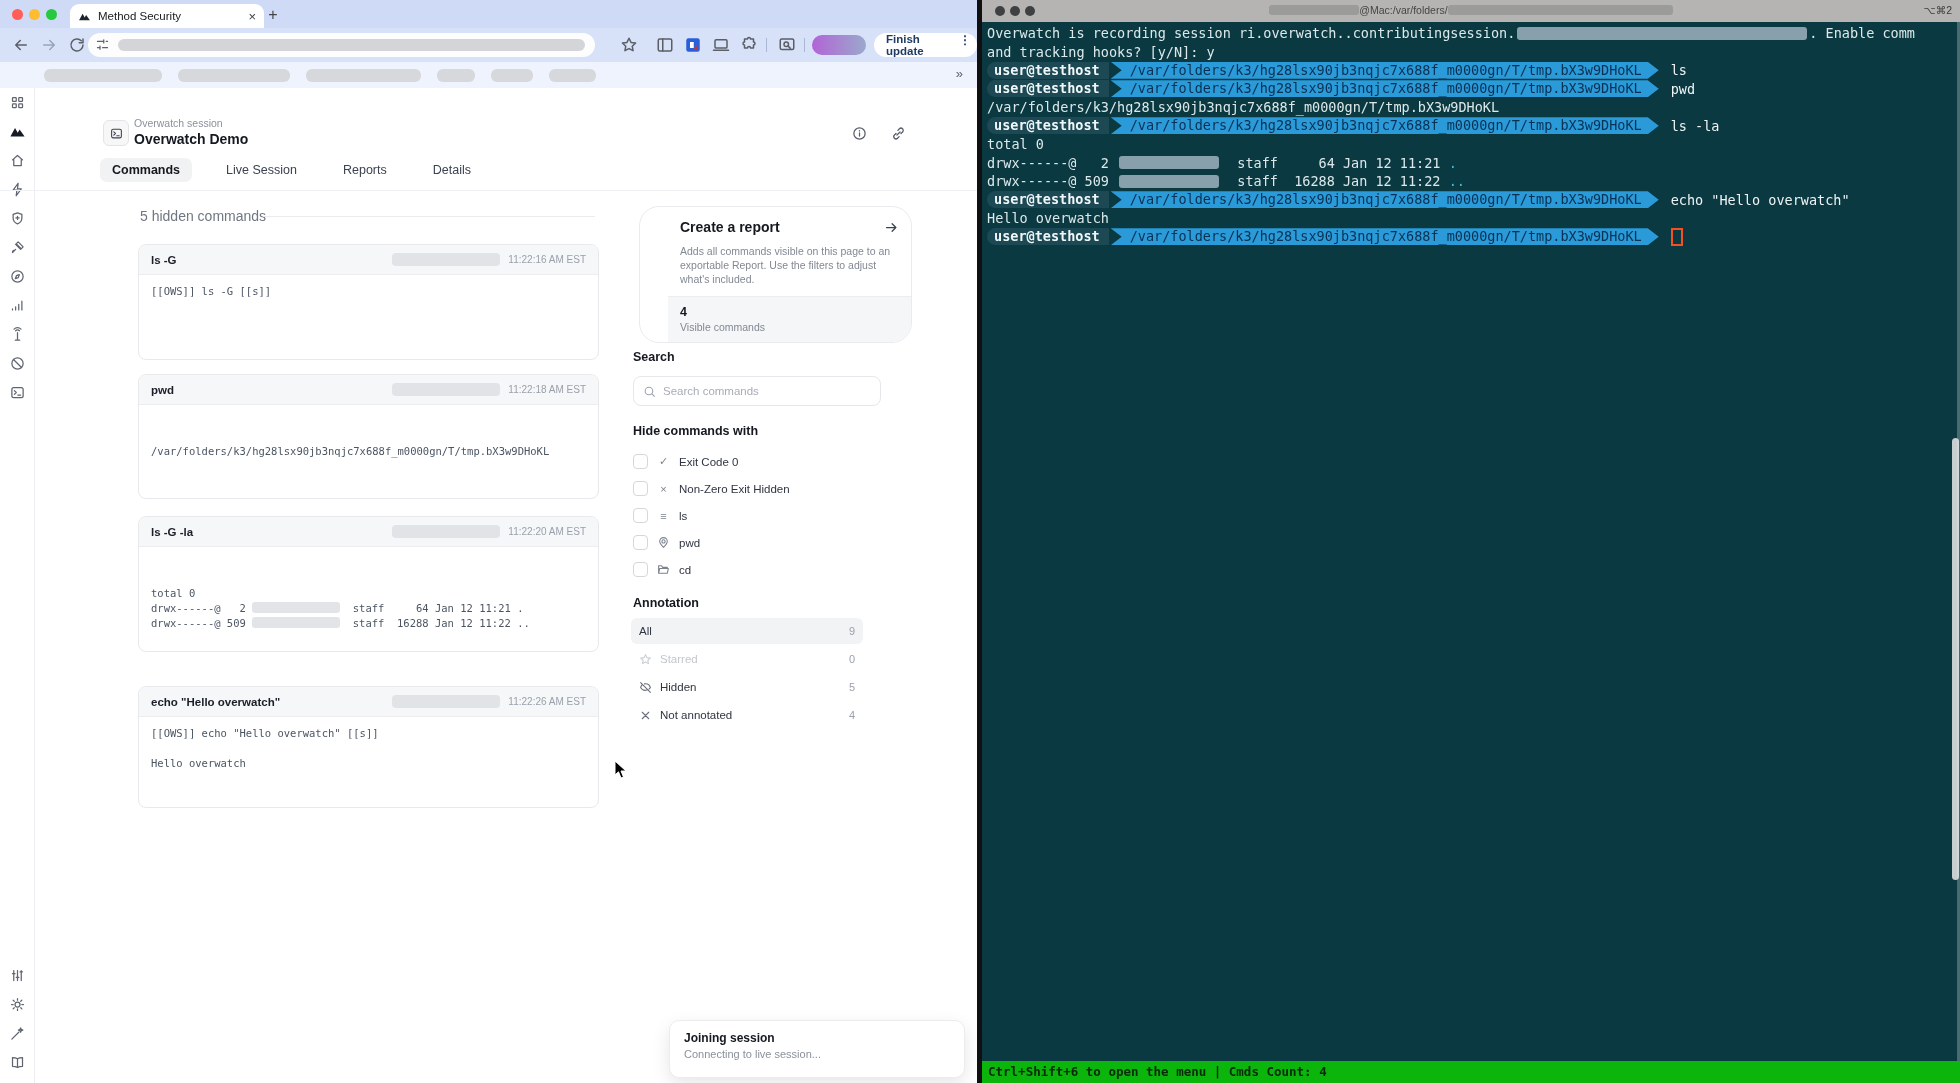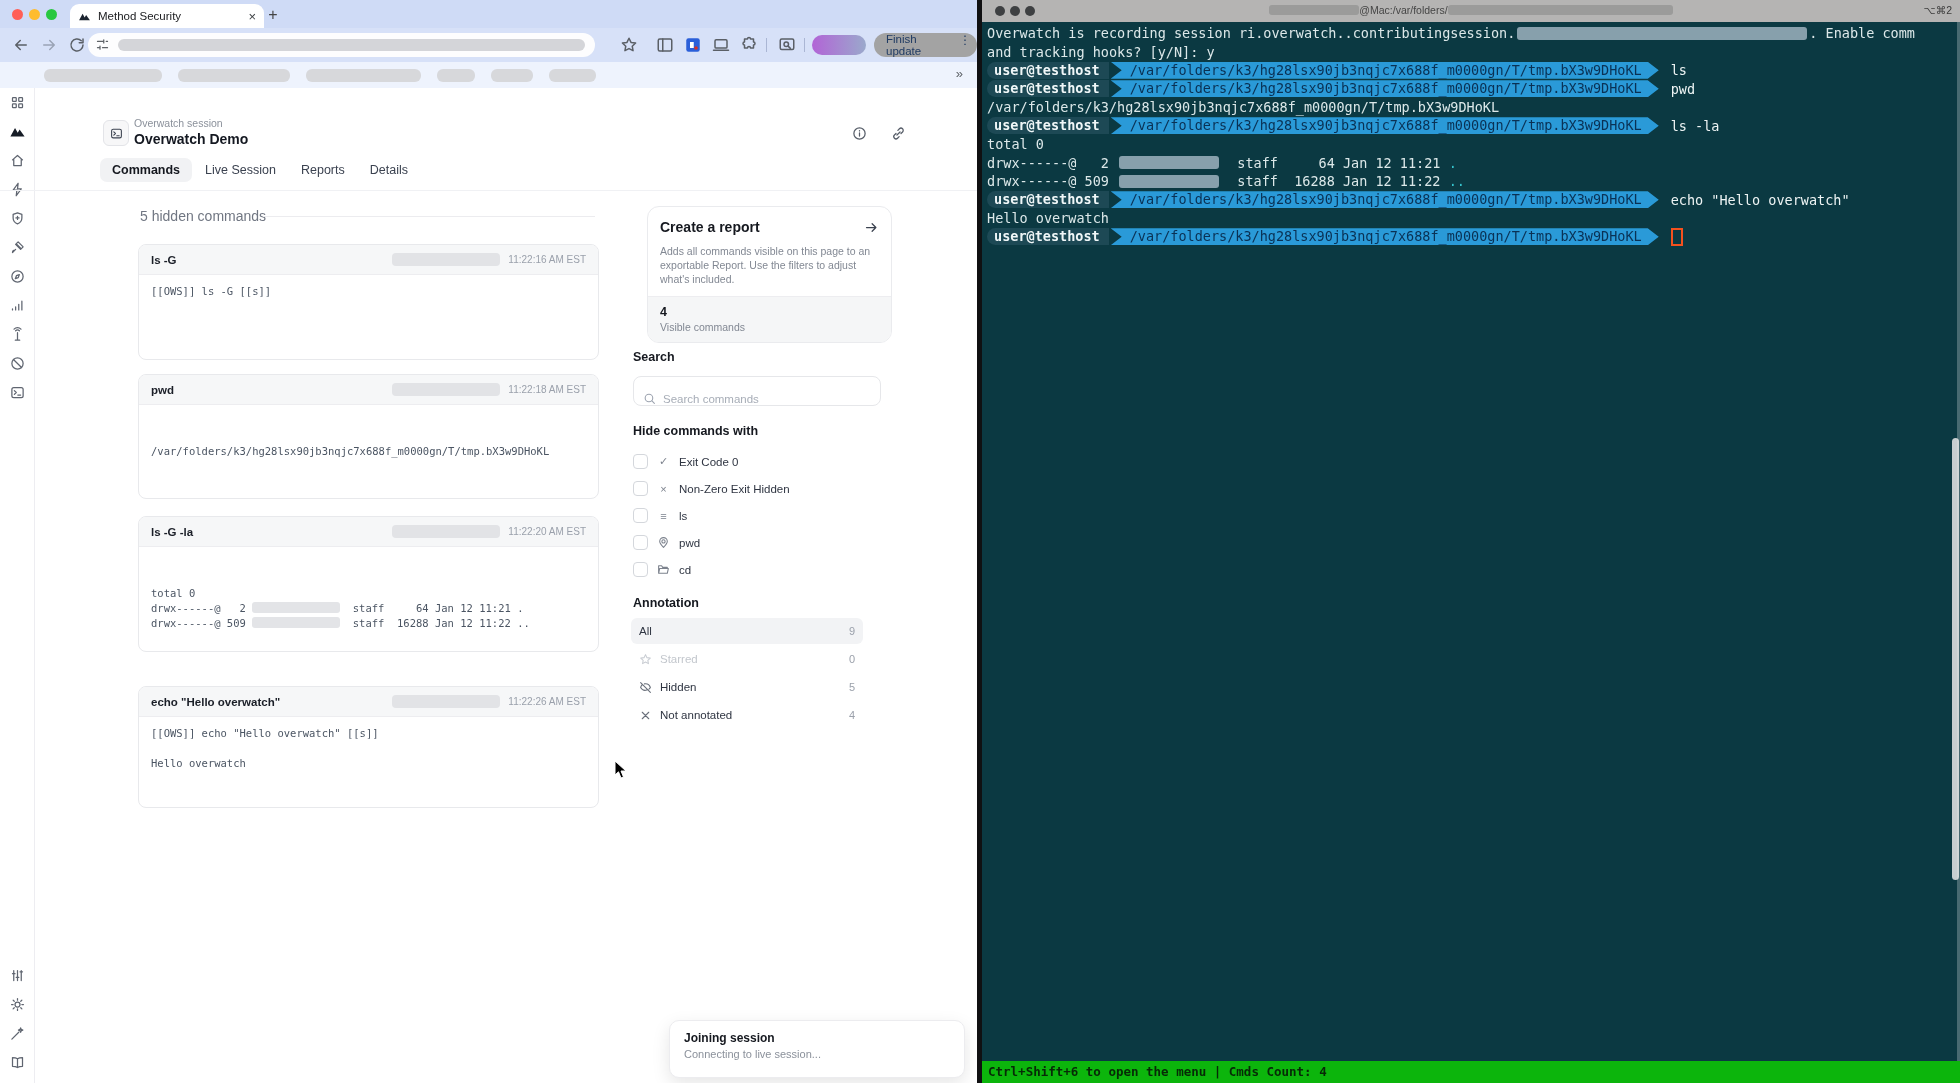--- a/index.html
+++ b/index.html
@@ -18,22 +18,22 @@
   .tab .close{margin-left:auto;color:#3c4043;font-size:13px;cursor:default;}
   .newtab{position:absolute;left:262px;top:4px;font-size:16px;color:#444;width:22px;height:22px;text-align:center;line-height:22px;}
 
   .toolbar{position:absolute;left:0;top:28px;right:0;height:34px;background:#d7e1f8;}
   .tico{position:absolute;top:8px;width:18px;height:18px;color:#5a5f66;}
   .urlfield{position:absolute;left:88px;top:5px;width:507px;height:24px;background:#fdfdfe;border-radius:13px;}
   .urlfield .tune{position:absolute;left:7px;top:4px;width:15px;height:15px;color:#5f6368;}
   .url-blob{position:absolute;left:30px;top:6px;right:10px;height:12px;background:#d4d5d9;border-radius:6px;filter:blur(.6px);}
   .avatar{position:absolute;left:812px;top:7px;width:54px;height:20px;border-radius:10px;
           background:linear-gradient(90deg,#b264d6,#9aa9cc);}
-  .finish{position:absolute;left:874px;top:5px;height:24px;padding:0 6px 0 12px;background:#a3a3a3;border-radius:13px;
-          display:flex;align-items:flex-start;gap:6px;font-size:11.5px;font-weight:normal;color:#203b63;}
+  .finish{position:absolute;left:874px;top:5px;height:24px;padding:0 6px 0 12px;background:#ffffff;border-radius:13px;
+          display:flex;align-items:flex-start;gap:6px;font-size:11.5px;font-weight:bold;color:#203b63;}
   .finish .kebab{font-size:12px;color:#203b63;}
   .sep{position:absolute;top:10px;width:1px;height:14px;background:#aab6d4;}
 
   .bookmarks{position:absolute;left:0;top:62px;right:0;height:26px;background:#eef3fd;}
   .bm-blob{position:absolute;top:7px;height:13px;border-radius:6px;background:#d7d8db;filter:blur(.6px);}
   .bm-more{position:absolute;right:14px;top:4px;font-size:13px;color:#5f6368;}
 
   .page{position:absolute;left:0;top:88px;right:0;bottom:0;background:#fff;}
   .rail{position:absolute;left:0;top:0;bottom:0;width:34px;border-right:1px solid #ededf1;background:#fff;}
   .rail-btn{width:34px;height:29px;display:flex;align-items:center;justify-content:center;color:#5f6570;}
@@ -43,50 +43,50 @@
   .rail-top{position:absolute;top:0;left:0;}
   .rail-bottom{position:absolute;bottom:6px;left:0;}
 
   .hdr-icon{position:absolute;left:103px;top:32px;width:24px;height:24px;border:1px solid #e3e4e8;border-radius:6px;
             background:#f7f7f8;color:#3c4350;display:flex;align-items:center;justify-content:center;}
   .hdr-icon .ic{width:13px;height:13px;}
   .hdr-eyebrow{position:absolute;left:134px;top:29px;font-size:10.5px;color:#8b919b;}
   .hdr-title{position:absolute;left:134px;top:43px;font-size:14px;font-weight:bold;color:#141821;}
   .hdr-actions{position:absolute;left:852px;top:38px;display:flex;gap:24px;color:#565d68;}
   .hdr-actions .ic{width:15px;height:15px;}
-  .app-tabs{position:absolute;left:100px;top:70px;display:flex;gap:1px;}
+  .app-tabs{position:absolute;left:100px;top:70px;display:flex;gap:22px;}
   .app-tab{font-size:12.5px;color:#3b4250;padding:5px 12px;border-radius:7px;}
   .app-tab.active{background:#f1f2f4;color:#15181f;font-weight:bold;}
   .tabs-divider{position:absolute;left:0;right:0;top:102px;height:1px;background:#f0f1f4;}
 
   .hidden-note{position:absolute;left:140px;top:120px;font-size:14px;color:#707682;}
   .hidden-rule{position:absolute;left:263px;right:382px;top:128px;height:1px;background:#ececef;}
 
   .cmd-list{position:absolute;left:138px;top:0;width:461px;}
   .cmd-card{position:absolute;left:0;width:459px;border:1px solid #e8e9ec;border-radius:8px;background:#fff;overflow:hidden;}
   .cmd-head{height:29px;background:#f6f7f8;border-bottom:1px solid #ededf0;display:flex;align-items:center;padding:0 12px;gap:8px;}
   .cmd-title{font-size:11.5px;font-weight:bold;color:#1a1e27;}
   .cmd-spacer{flex:1;}
   .meta-redact{width:108px;height:13px;border-radius:4px;background:#e2e3e6;filter:blur(.5px);}
   .cmd-time{font-size:10px;color:#9aa0ab;}
   .cmd-body{padding:9px 12px;font-family:"DejaVu Sans Mono",monospace;font-size:10.5px;line-height:15px;color:#4b5563;white-space:pre;}
   .redact-w{display:inline-block;width:88px;height:11px;border-radius:3px;background:#e3e4e7;filter:blur(.5px);vertical-align:-1px;}
 
   .side{position:absolute;left:631px;top:0;width:245px;}
-  .report{position:absolute;left:16px;top:118px;width:243px;border:1px solid #eaebee;border-radius:12px;background:#fff;overflow:hidden;}
+  .report{position:absolute;left:8px;top:118px;width:243px;border:1px solid #eaebee;border-radius:20px;background:#fff;overflow:hidden;padding-left:28px;}
   .report-head{padding:11px 12px 8px;}
   .report-title{font-size:14px;font-weight:bold;color:#15181f;}
   .report-arrow{position:absolute;right:12px;top:13px;width:15px;height:15px;color:#3c4350;}
   .report-desc{padding:0 12px 10px;font-size:10.5px;line-height:14px;color:#828893;}
   .report-count{background:#f5f6f7;border-top:1px solid #ededf0;padding:8px 12px 9px;}
   .report-num{font-size:12.5px;font-weight:bold;color:#15181f;}
   .report-lbl{font-size:10.5px;color:#828893;margin-top:2px;}
   .side-h{font-size:12.5px;font-weight:bold;color:#15181f;position:absolute;left:2px;}
   .search-box{position:absolute;left:2px;top:288px;width:228px;height:28px;border:1px solid #e6e7ea;border-radius:8px;
-              display:flex;align-items:flex-end;gap:7px;padding:0 9px;color:#9ca3af;}
+              display:flex;align-items:center;gap:7px;padding:0 9px;color:#9ca3af;}
   .search-box .ic{width:13px;height:13px;}
   .search-ph{font-size:11.5px;color:#a7adb7;}
   .filter-rows{position:absolute;left:2px;top:360px;width:230px;}
   .f-row{height:27px;display:flex;align-items:center;gap:9px;}
   .cbx{width:13px;height:13px;border:1px solid #d4d7dc;border-radius:4px;background:#fff;}
   .f-ic{width:13px;height:13px;color:#7c828d;font-size:11px;}
   .f-lbl{font-size:11.5px;color:#2f3542;}
   .anno-rows{position:absolute;left:0;top:530px;width:232px;}
   .a-row{height:26px;display:flex;align-items:center;gap:8px;border-radius:6px;padding:0 8px;margin-bottom:2px;}
   .a-row.active{background:#f2f3f5;}

